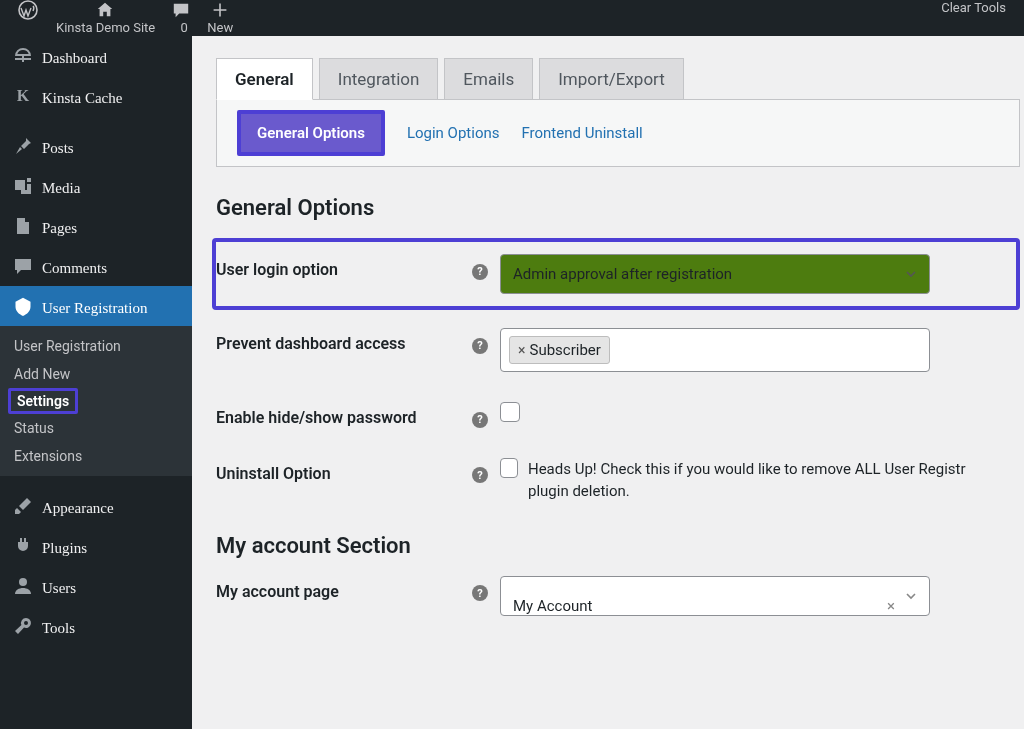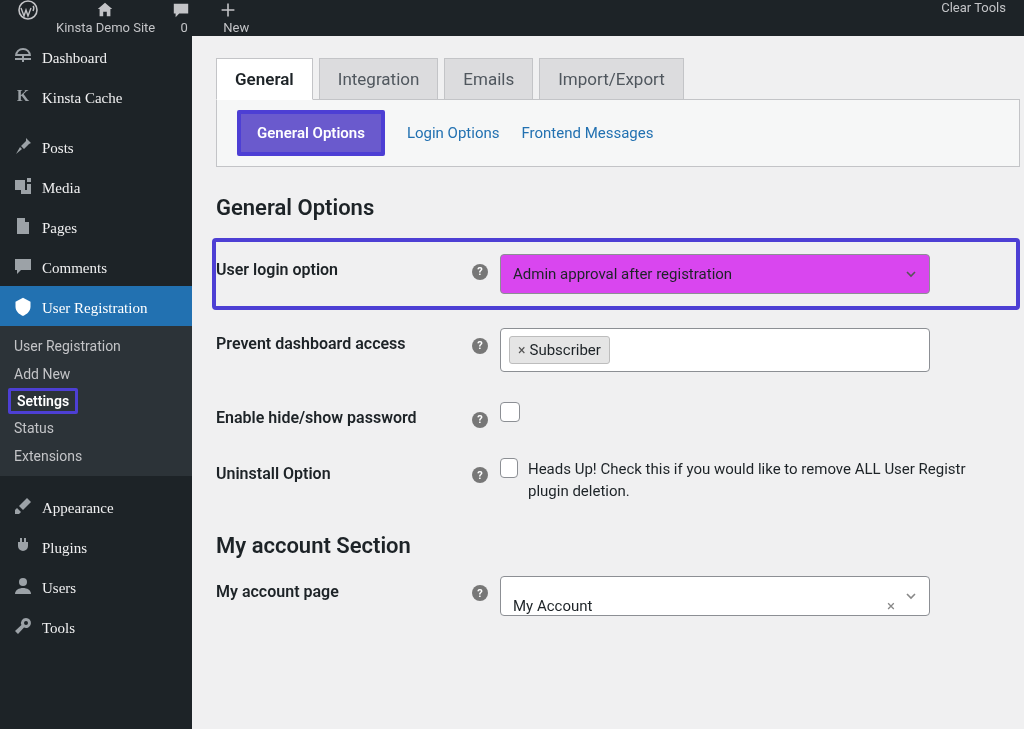--- a/index.html
+++ b/index.html
@@ -44,21 +44,21 @@
   .section-title { font-size:22px; font-weight:600; margin: 28px 0 18px 0; }
 
   
   .form-row-highlight { border: 4px solid #4d3fd4; border-radius:4px; padding: 12px 14px 12px 0; margin:0 0 18px -4px; }
   .form-row { display:flex; align-items:flex-start; margin-bottom: 30px; }
   .row-label { width: 256px; font-weight:600; font-size:16px; padding-top:6px; }
   .row-tooltip { width: 28px; padding-top:8px; color:#777; }
   .help-icon { width:16px; height:16px; border-radius:50%; background:#777; color:#fff; display:inline-flex; align-items:center; justify-content:center; font-size:11px; font-weight:700; }
   .row-field { flex:1; padding-right: 10px; }
 
-  .select-fake { border:1px solid #8c8f94; border-radius:4px; background:#d946ef; height:40px; display:flex; align-items:center; padding:0 12px; position:relative; max-width:430px; font-size:15px; }
+  .select-fake { border:1px solid #8c8f94; border-radius:4px; background:#4d7c0f; height:40px; display:flex; align-items:center; padding:0 12px; position:relative; max-width:430px; font-size:15px; }
   .select-fake .caret { position:absolute; right:12px; top:50%; transform:translateY(-50%); }
   .tag-input { border:1px solid #8c8f94; border-radius:4px; background:#fff; min-height:44px; display:flex; align-items:center; padding:4px 8px; max-width:430px; }
   .tag { background:#e5e5e5; border:1px solid #bdbdbd; border-radius:3px; padding:4px 8px; font-size:15px; display:flex; align-items:center; }
   .tag .x { margin-right:4px; font-size:14px; color:#555; }
   .checkbox { width:20px; height:20px; border:1px solid #8c8f94; border-radius:4px; background:#fff; display:inline-block; vertical-align:middle; }
   .checkbox-row { display:flex; align-items:flex-start; gap:10px; font-size:15px; line-height:1.5; }
 
   .select2 { border:1px solid #8c8f94; border-radius:4px; background:#fff; height:40px; display:flex; align-items:flex-end; padding:0 12px; position:relative; max-width:430px; font-size:15px; }
   .select2 .clear-x { position:absolute; right:34px; color:#888; cursor:pointer; }
   .select2 .caret { position:absolute; right:12px; top:50%; transform:translateY(-50%); }
@@ -92,21 +92,21 @@
         </svg>
     </span>
     <span style="margin-left:6px">0</span>
   </div>
   <div class="ab-item">
     <span class="icon">
       <svg width="16" height="16" viewBox="0 0 20 20" fill="#c3c4c7">
           <path d="M9 2h2v7h7v2h-7v7H9v-7H2V9h7z"></path>
         </svg>
     </span>
-    <span style="margin-left:16px">New</span>
+    <span style="margin-left:0">New</span>
   </div>
   <div class="ab-item right">
     <span>Clear Tools</span>
   </div>
 </div>
 
 <div class="sidebar">
   <div class="menu-item">
     <span class="mi-icon">
         <svg width="20" height="20" viewBox="0 0 20 20" fill="currentColor">
@@ -210,21 +210,21 @@
   <div class="nav-tabs">
     <div class="nav-tab active">General</div>
     <div class="nav-tab">Integration</div>
     <div class="nav-tab">Emails</div>
     <div class="nav-tab">Import/Export</div>
   </div>
 
   <div class="subsub-wrap">
     <span class="subsub-link highlight">General Options</span>
     <span class="subsub-link">Login Options</span>
-    <span class="subsub-link">Frontend Messages</span>
+    <span class="subsub-link">Frontend Uninstall</span>
   </div>
 
   <h2 class="section-title">General Options</h2>
 
   <div class="form-row-highlight">
     <div class="form-row" style="margin-bottom:0">
       <div class="row-label">User login option</div>
       <div class="row-tooltip"><span class="help-icon">?</span></div>
       <div class="row-field">
         <div class="select-fake">

